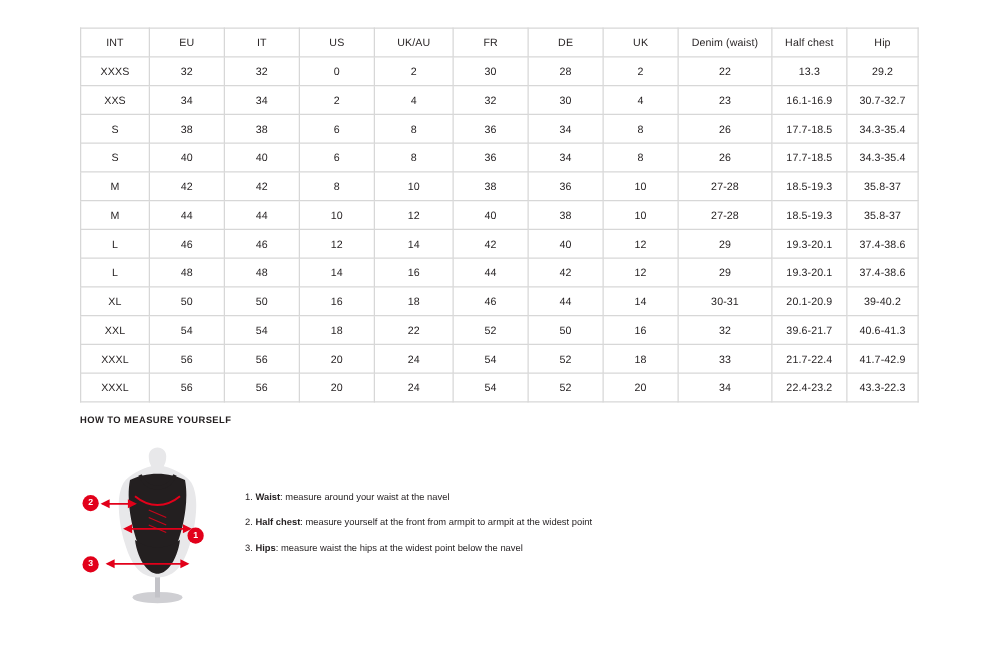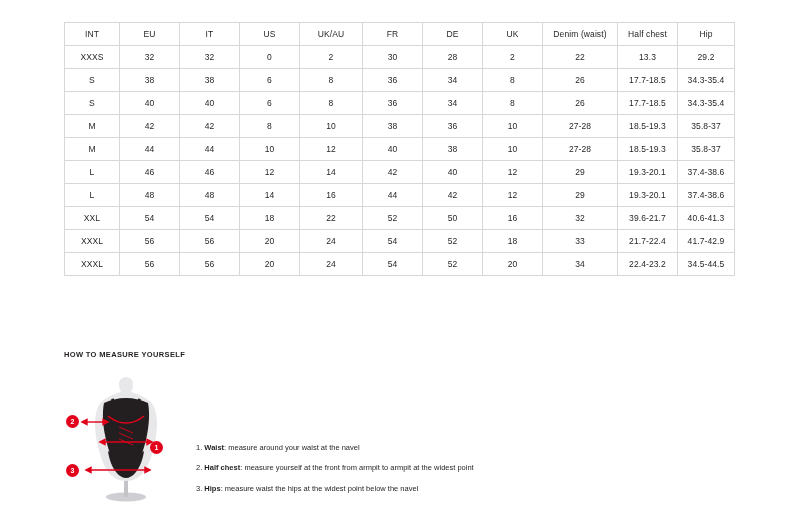--- a/index.html
+++ b/index.html
@@ -56,34 +56,34 @@
   col.c-de     { width: 60px; }
   col.c-uk     { width: 60px; }
   col.c-denim  { width: 75px; }
   col.c-half   { width: 60px; }
   col.c-hip    { width: 57px; }
 
   
   .measure {
     position: absolute;
     left: 64px;
-    top: 350px;
+    top: 331px;
     width: 670px;
   }
   .measure-title {
     font-size: 7.5px;
     font-weight: bold;
     letter-spacing: .35px;
     color: #231f20;
     margin-bottom: 10px;
   }
   .measure-body {
     position: relative;
     display: flex;
-    align-items: flex-end;
+    align-items: center;
   }
   .figure-box {
     position: relative;
     width: 120px;
     height: 135px;
     flex: 0 0 120px;
   }
   .steps {
     margin-left: 12px;
     padding-top: 12px;
@@ -160,20 +160,33 @@
           <td>0</td>
           <td>2</td>
           <td>30</td>
           <td>28</td>
           <td>2</td>
           <td>22</td>
           <td>13.3</td>
           <td>29.2</td>
         </tr>
         <tr>
+          <td>XXS</td>
+          <td>34</td>
+          <td>34</td>
+          <td>2</td>
+          <td>4</td>
+          <td>32</td>
+          <td>30</td>
+          <td>4</td>
+          <td>23</td>
+          <td>16.1-16.9</td>
+          <td>30.7-32.7</td>
+        </tr>
+        <tr>
           <td>S</td>
           <td>38</td>
           <td>38</td>
           <td>6</td>
           <td>8</td>
           <td>36</td>
           <td>34</td>
           <td>8</td>
           <td>26</td>
           <td>17.7-18.5</td>
@@ -238,20 +251,33 @@
           <td>14</td>
           <td>16</td>
           <td>44</td>
           <td>42</td>
           <td>12</td>
           <td>29</td>
           <td>19.3-20.1</td>
           <td>37.4-38.6</td>
         </tr>
         <tr>
+          <td>XL</td>
+          <td>50</td>
+          <td>50</td>
+          <td>16</td>
+          <td>18</td>
+          <td>46</td>
+          <td>44</td>
+          <td>14</td>
+          <td>30-31</td>
+          <td>20.1-20.9</td>
+          <td>39-40.2</td>
+        </tr>
+        <tr>
           <td>XXL</td>
           <td>54</td>
           <td>54</td>
           <td>18</td>
           <td>22</td>
           <td>52</td>
           <td>50</td>
           <td>16</td>
           <td>32</td>
           <td>39.6-21.7</td>
@@ -274,21 +300,21 @@
           <td>XXXL</td>
           <td>56</td>
           <td>56</td>
           <td>20</td>
           <td>24</td>
           <td>54</td>
           <td>52</td>
           <td>20</td>
           <td>34</td>
           <td>22.4-23.2</td>
-          <td>34.5-44.5</td>
+          <td>43.3-22.3</td>
         </tr>
       </tbody>
     </table>
   </div>
 
   <div class="measure">
     <div class="measure-title">HOW TO MEASURE YOURSELF</div>
 
     <div class="measure-body">
 

